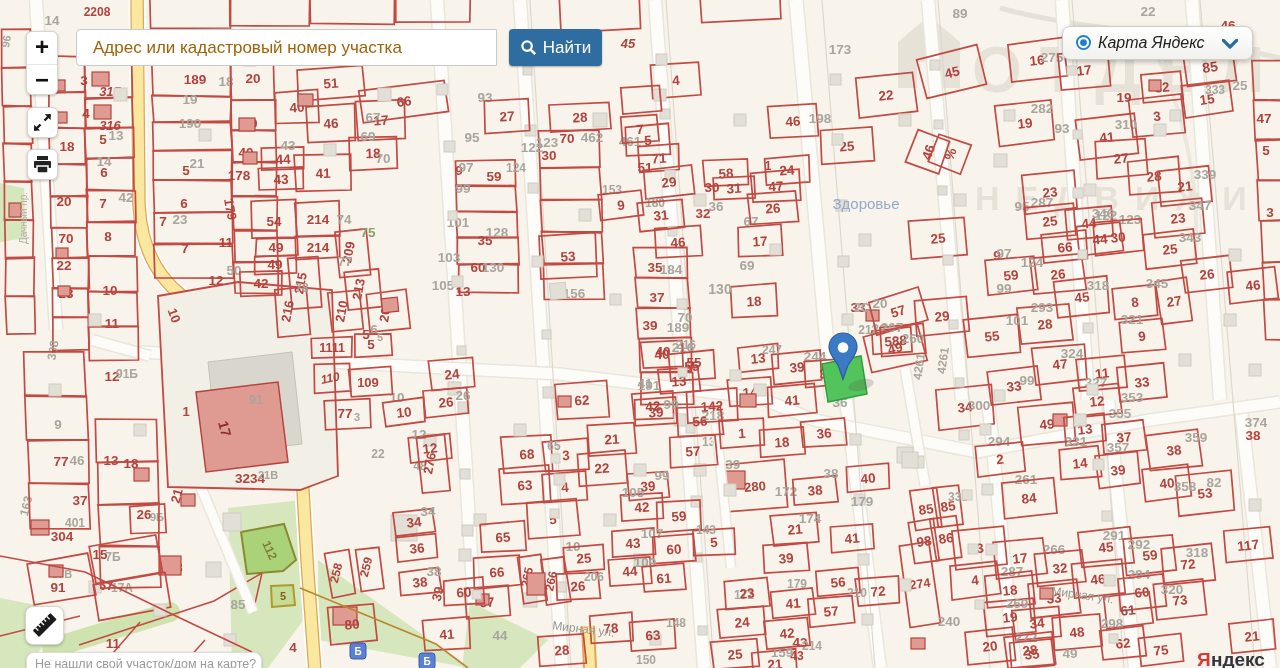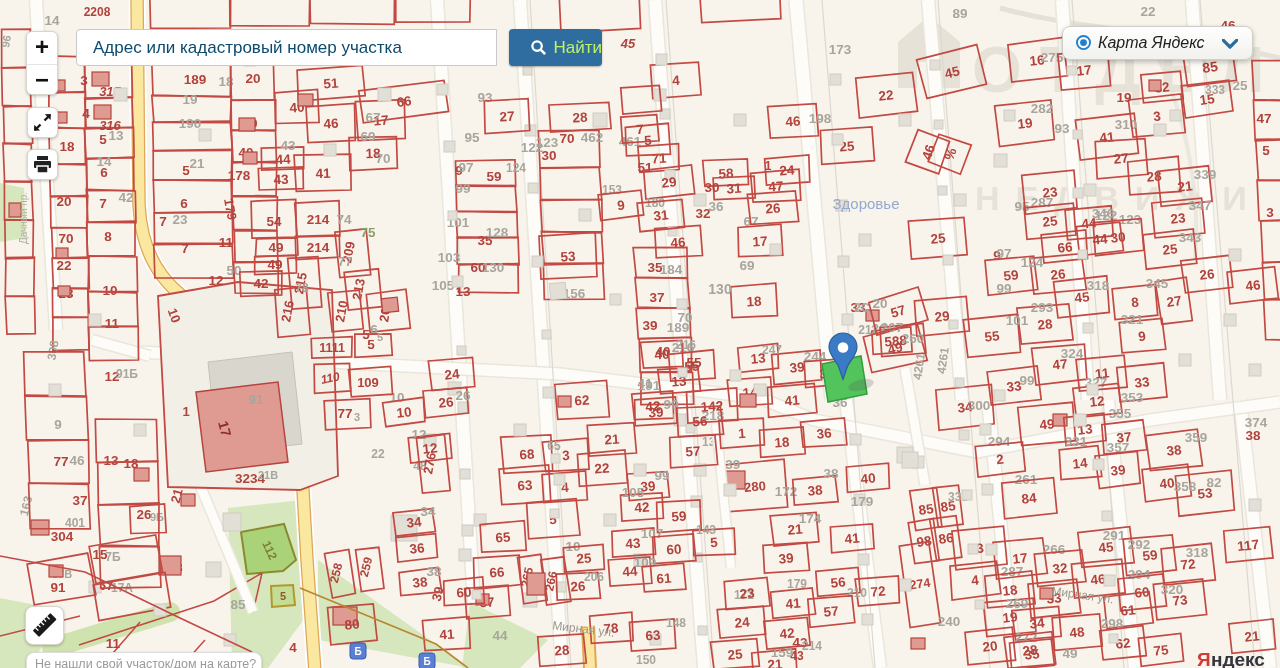--- a/index.html
+++ b/index.html
@@ -1,18 +1,18 @@
 <!DOCTYPE html>
 <html><head><meta charset="utf-8"><style>
 * { margin:0; padding:0; box-sizing:border-box; }
 html,body { width:1280px; height:668px; overflow:hidden; font-family:"Liberation Sans", sans-serif; }
 #map { position:absolute; left:0; top:0; filter: blur(0.3px); }
 .btn { position:absolute; background:#fff; border:1px solid #d8d5cd; border-radius:6px; box-shadow:0 1px 3px rgba(0,0,0,0.25); }
-#searchbox { position:absolute; left:76px; top:29px; width:421px; height:37px; background:#fff; border:1px solid #c9c9c9; border-radius:4px 0 0 4px; color:#0c4a6e; font-size:17px; line-height:35px; padding-left:16px; }
-#findbtn { position:absolute; left:509px; top:29px; width:93px; height:37px; background:#2f6da0; border-radius:4px; color:#bef264; font-size:17px; line-height:37px; text-align:right; box-shadow:0 1px 2px rgba(0,0,0,0.3); }
+#searchbox { position:absolute; left:76px; top:29px; width:421px; height:37px; background:#fff; border:1px solid #c9c9c9; border-radius:4px 0 0 4px; color:#a16207; font-size:17px; line-height:35px; padding-left:16px; }
+#findbtn { position:absolute; left:509px; top:29px; width:93px; height:37px; background:#2f6da0; border-radius:4px; color:#ffffff; font-size:17px; line-height:37px; text-align:center; box-shadow:0 1px 2px rgba(0,0,0,0.3); }
 #layerdd { position:absolute; left:1062px; top:26px; width:191px; height:34px; background:linear-gradient(#ffffff,#f1f1ee); border:1px solid #d0cdc5; border-radius:8px; box-shadow:0 2px 5px rgba(0,0,0,0.25); font-size:16px; color:#222; line-height:32px;font-style:italic; }
 #zoomer { position:absolute; left:26px; top:31px; width:32px; height:64px; background:#fff; border:1px solid #d8d5cd; border-radius:6px; box-shadow:0 1px 3px rgba(0,0,0,0.25); text-align:center; }
 #zoomer div { height:32px; font-size:24px; line-height:30px; color:#111; font-weight:bold; }
 #bottombar { position:absolute; left:26px; top:652px; width:236px; height:24px; background:#fff; border:1px solid #ddd; border-radius:8px 8px 0 0; color:#9a9a9a; font-size:12.5px; line-height:22px; padding-left:8px; box-shadow:0 1px 3px rgba(0,0,0,0.2); }
 </style></head>
 <body>
 
 <svg id="map" width="1280" height="668" font-family="Liberation Sans, sans-serif">
 
 <rect width="1280" height="668" fill="#f8f4ec"></rect>

